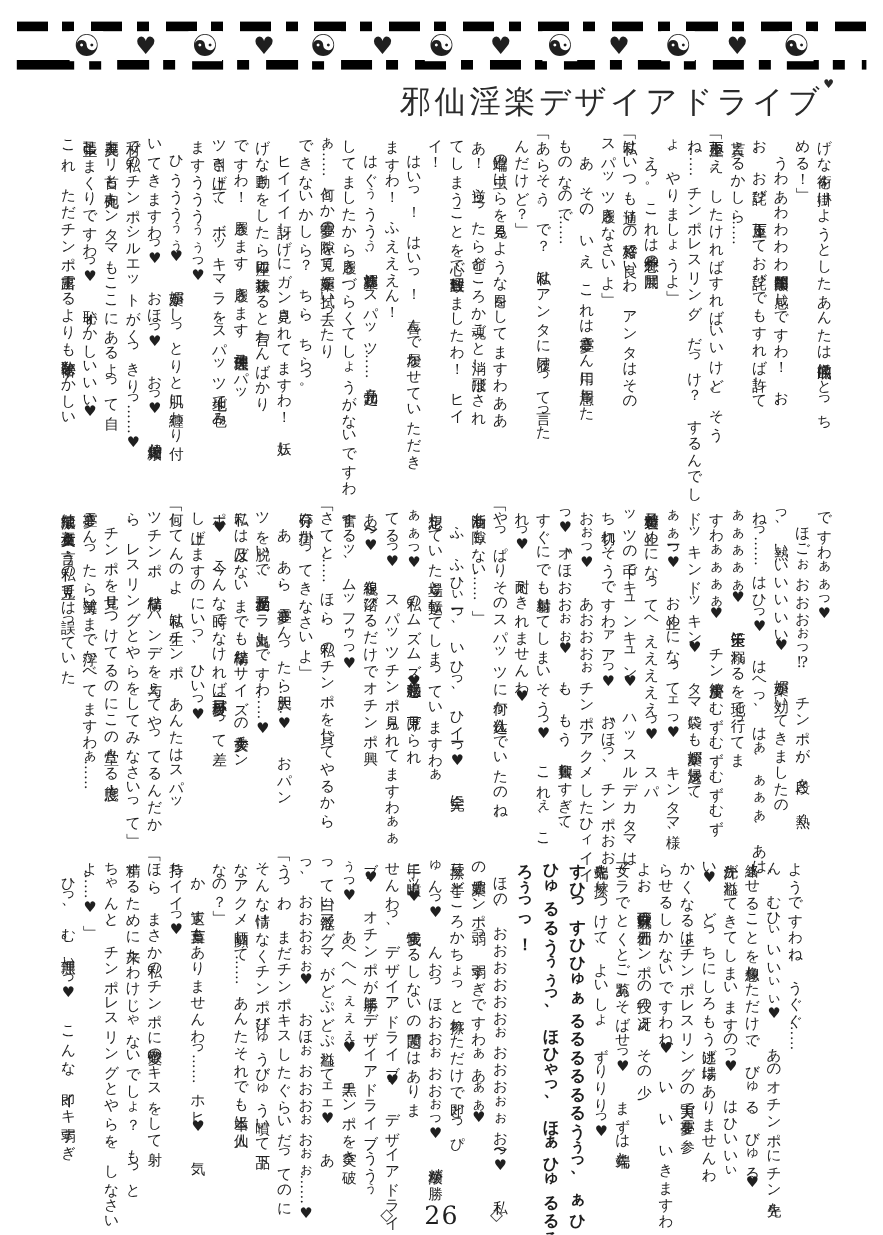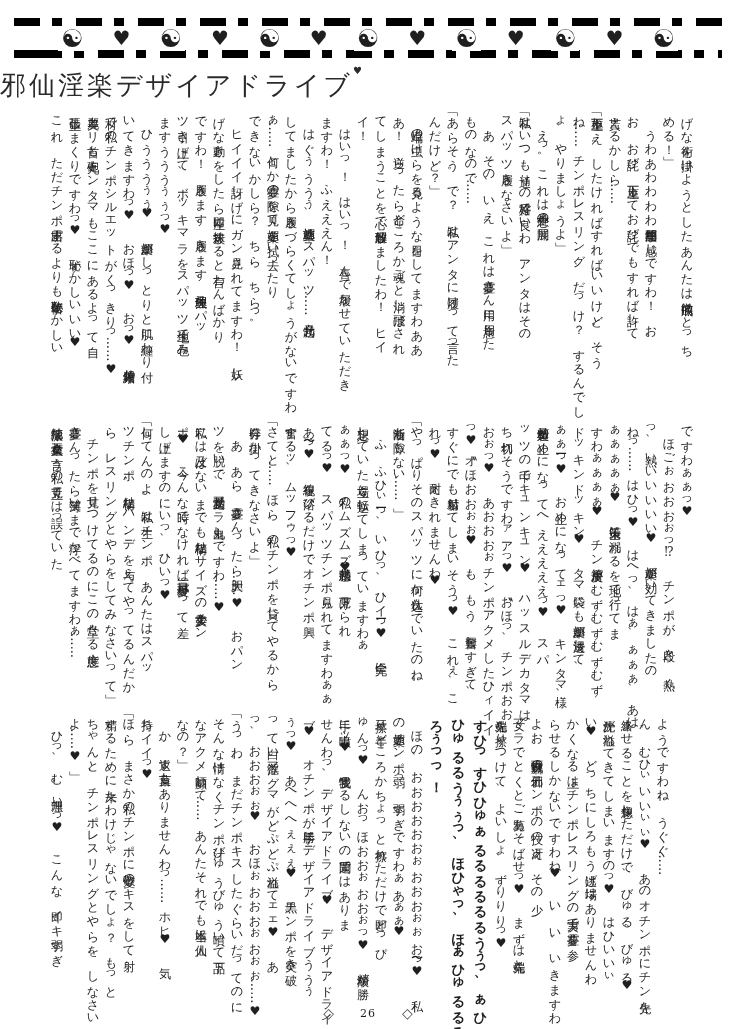--- a/index.html
+++ b/index.html
@@ -13,38 +13,38 @@
     background:repeating-linear-gradient(90deg,#000 0 26px,transparent 26px 38px,#000 38px 48px,transparent 48px 62px);}
   .dash-top{top:0;}
   .dash-bottom{bottom:0;background-position-x:22px;}
   .symbols{position:absolute;inset:0;display:flex;justify-content:space-between;
     align-items:center;padding:0 44px;}
   .symbols span{background:#fff;padding:0 3px;line-height:1;
     font-family:"DejaVu Sans","Liberation Sans",sans-serif;}
   .symbols .yinyang{font-size:25px;}
   .symbols .heart{font-size:20px;}
   
-  .title-row{margin-top:6px;height:42px;padding-right:38px;}
+  .title-row{margin-top:6px;height:42px;text-align:right;padding-right:38px;}
   .title{display:inline-block;margin:0;font-weight:normal;font-size:26px;
     letter-spacing:3px;line-height:42px;color:#2a2a2a;
     font-family:"DejaVu Sans","Liberation Sans",sans-serif;}
   .title-heart{font-size:10px;vertical-align:top;line-height:14px;}
   
   .band{writing-mode:vertical-rl;margin-right:26px;margin-left:48px;}
   .b1{margin-top:2px;height:288px;}
   .b2{margin-top:22px;height:288px;}
   .b3{margin-top:4px;height:288px;}
   .band > div{font-size:12.2px;line-height:18px;letter-spacing:0.3px;white-space:nowrap;}
   .band > div.sfx{
     font-size:13.5px;line-height:22px;letter-spacing:0;font-weight:700;
     font-family:"DejaVu Sans","Liberation Sans",sans-serif;}
   
   .footer{margin-top:4px;height:22px;display:flex;justify-content:center;
     align-items:center;gap:26px;}
-  .footer .page-num{font-size:11px;letter-spacing:1px;}
+  .footer .page-num{font-size:21px;letter-spacing:1px;}
   .footer .diamond{font-size:14px;color:#444;}
 </style>
 </head>
 <body>
 
 <div class="border-strip">
   <div class="dash-line dash-top"></div>
   <div class="dash-line dash-bottom"></div>
   <div class="symbols">
       <span class="yinyang">☯</span>

